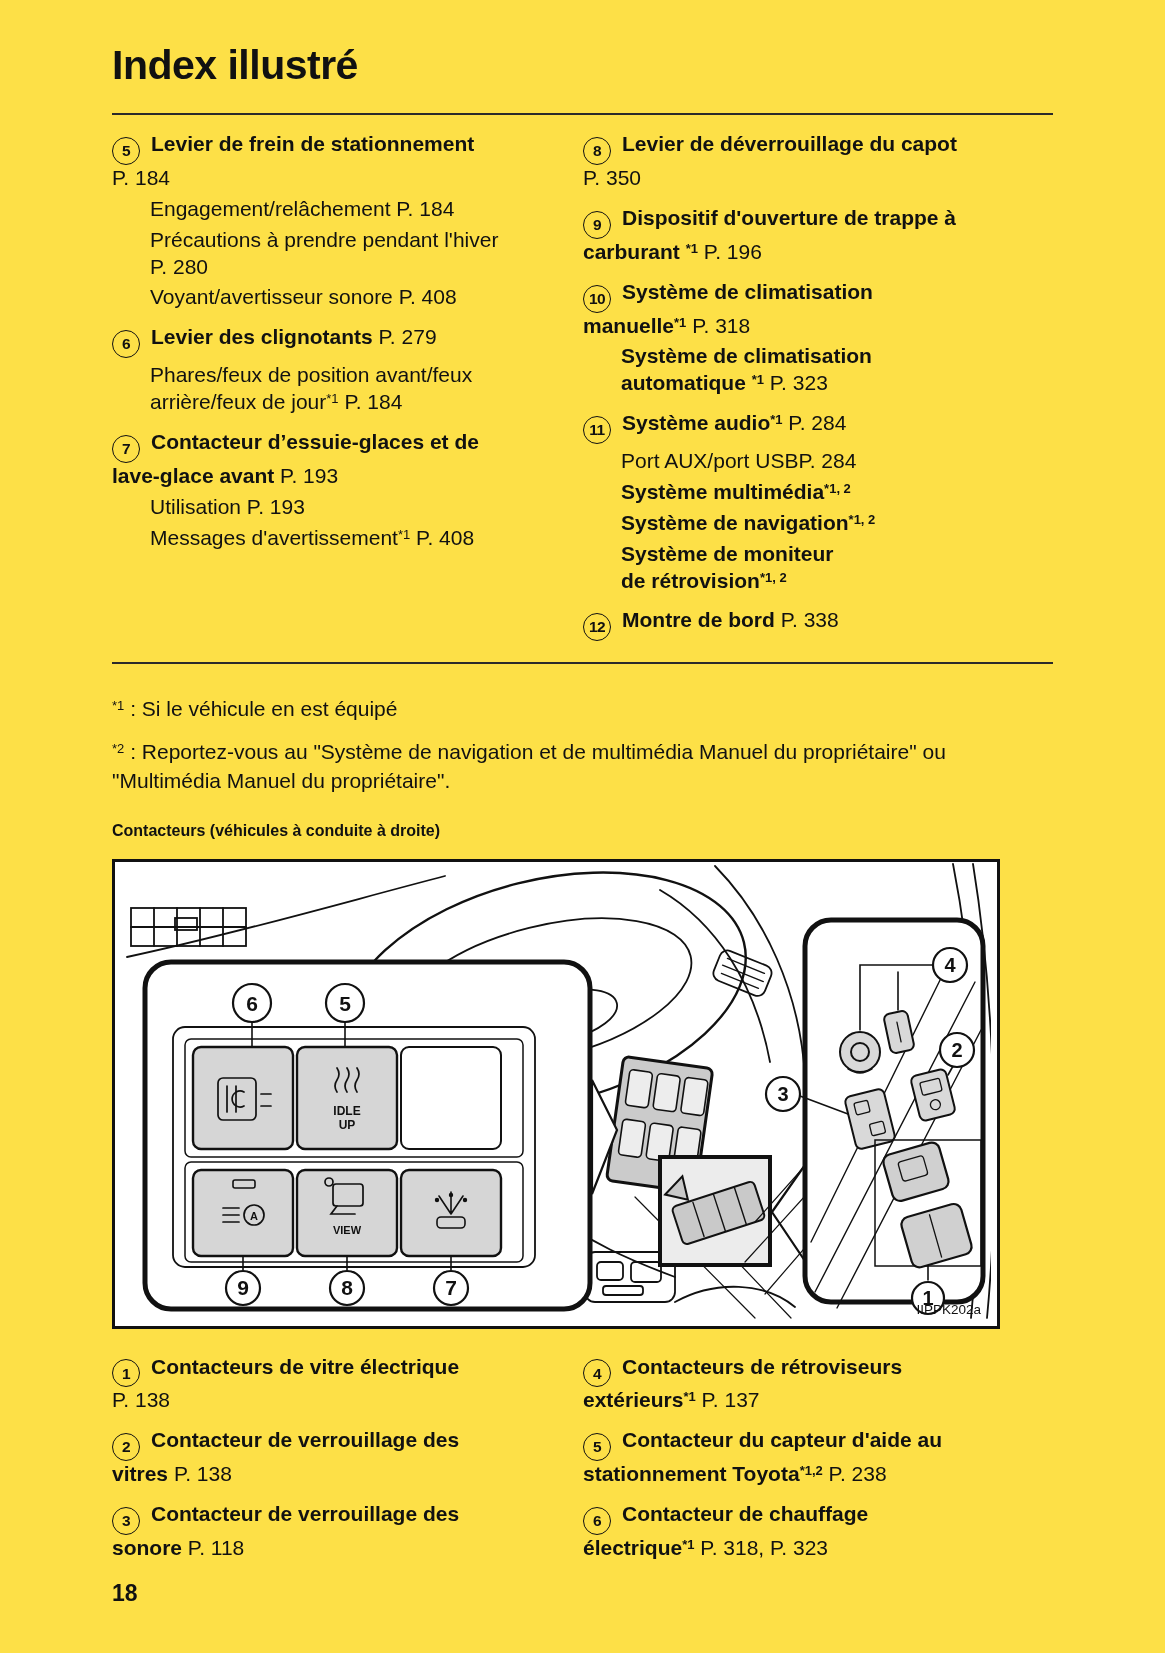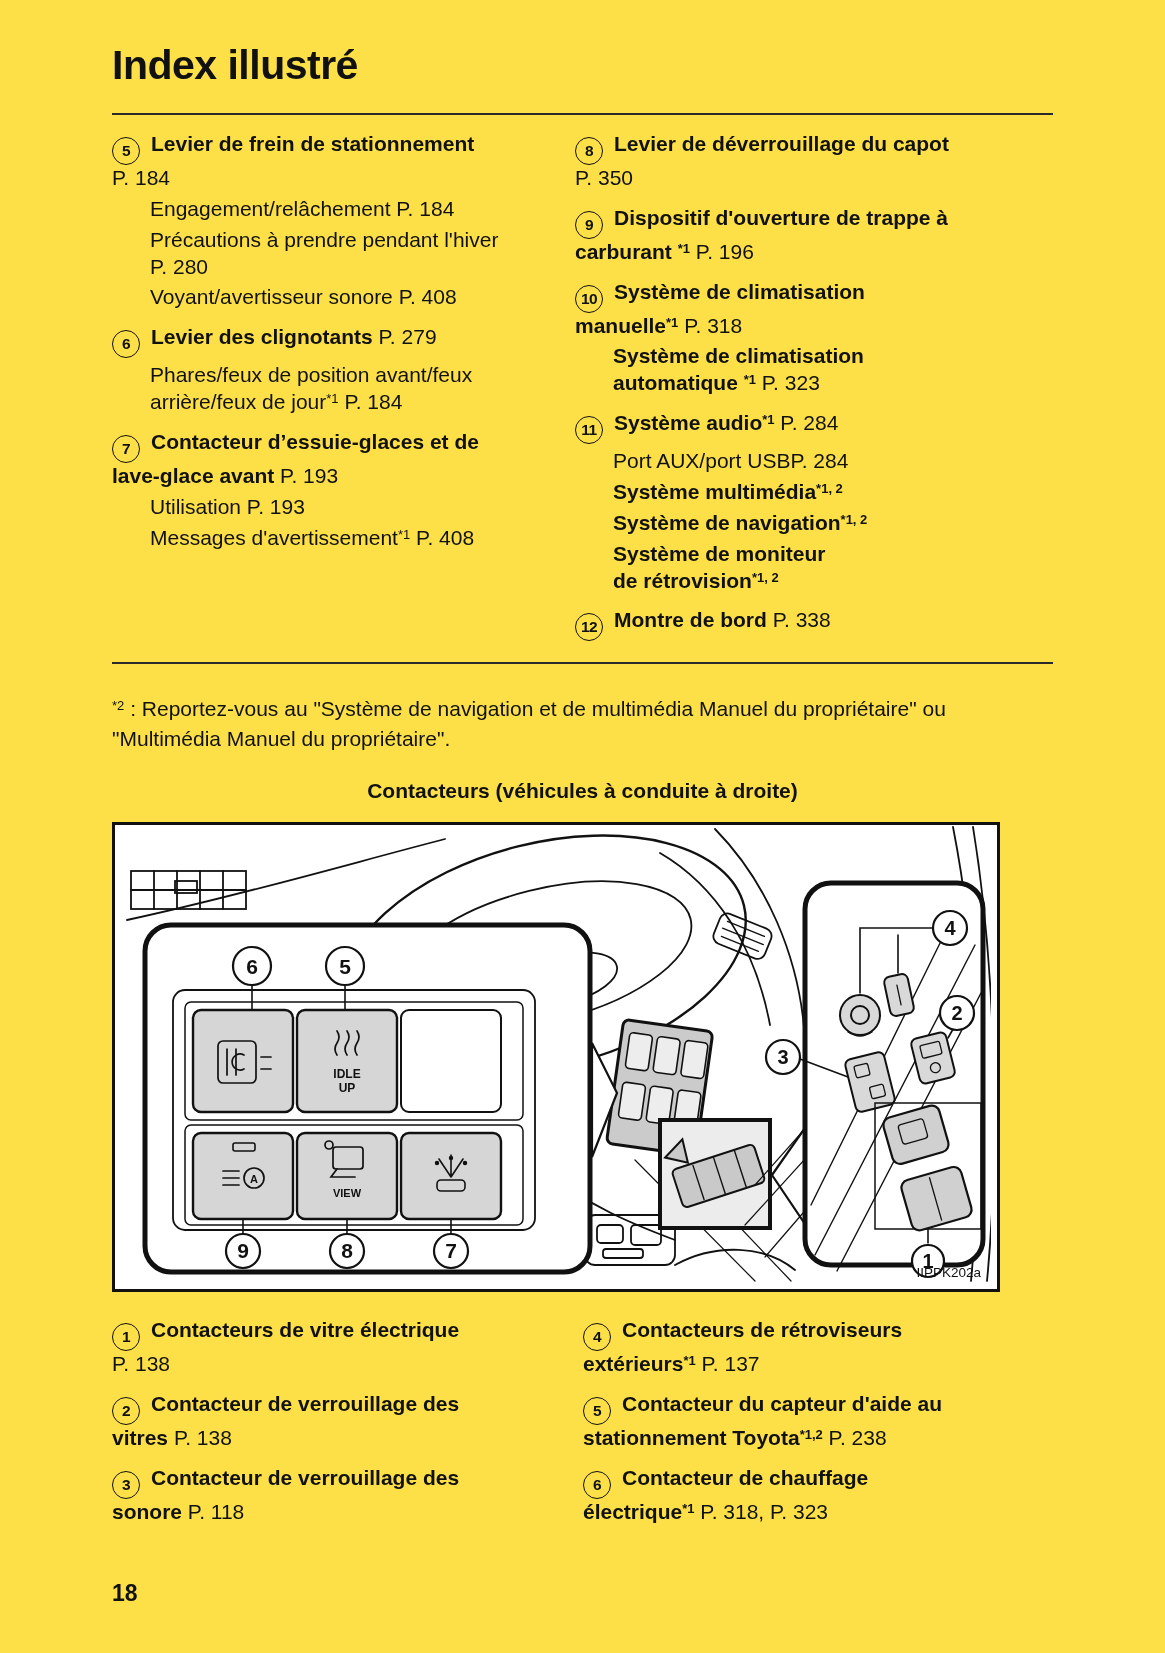--- a/index.html
+++ b/index.html
@@ -5,38 +5,38 @@
   html,body{margin:0;padding:0;background:#e8e8e8;}
   .page{
     width:1165px;height:1653px;background:#fde047;position:relative;overflow:hidden;
     font-family:"Liberation Sans","DejaVu Sans",sans-serif;color:#111;
     margin:0 auto;
   }
   .content{position:absolute;left:112px;top:0;width:941px;}
   .title{font-size:41px;font-weight:700;letter-spacing:-0.5px;margin:42px 0 0 0;}
   .index-top{
     border-top:2px solid #2a2a2a;border-bottom:2px solid #2a2a2a;
-    margin-top:24px;padding:16px 0 8px;display:flex;gap:5px;
+    margin-top:24px;padding:16px 0 8px;display:flex;gap:13px;
   }
   .col-l{width:458px;flex:none;}
   .col-r{width:470px;flex:none;}
   .entry{margin:0 0 13px 0;font-size:21px;}
   .entry p{margin:0;}
   .entry-body{line-height:1.28;}
   .entry-sub{padding-left:38px;line-height:1.28;margin-top:4px !important;}
   .cnum{
     display:inline-flex;width:26px;height:26px;border:1.8px solid #111;border-radius:50%;
     align-items:center;justify-content:center;font-weight:700;font-size:15.5px;
     margin-right:11px;vertical-align:-5px;letter-spacing:-0.5px;flex:none;
   }
   .b{font-weight:700;}
   sup{font-size:13px;line-height:0;vertical-align:6px;}
   .footnotes{margin-top:30px;font-size:21px;}
   .footnotes p{margin:0 0 13px 0;line-height:1.4;}
-  .subheading{font-size:21px;font-weight:700;margin:26px 0 19px 0;text-align:center;}
+  .subheading{font-size:16px;font-weight:700;margin:26px 0 19px 0;}
   .figure{width:882px;height:464px;border:3px solid #111;position:relative;background:#fff;}
   .figure svg{display:block;}
   .bottom-index{display:flex;gap:13px;margin-top:25px;}
   .pagenum{position:absolute;left:112px;bottom:46px;font-size:23px;font-weight:700;}
 </style>
 </head>
 <body>
 
 <div class="page">
   <div class="content">
@@ -79,20 +79,21 @@
             <p class="entry-sub"><span class="b">Système de navigation</span><sup class="b">*1, 2</sup></p>
             <p class="entry-sub"><span class="b">Système de moniteur</span><br><span class="b">de rétrovision</span><sup class="b">*1, 2</sup></p>
           </div>
           <div class="entry">
             <p class="entry-body"><span class="cnum">12</span><span class="b">Montre de bord</span><span> P. 338</span></p>
           </div>
         </div>
     </div>
 
     <div class="footnotes">
+      <p><sup>*1</sup><span> : Si le véhicule en est équipé</span></p>
       <p><sup>*2</sup><span> : Reportez-vous au "Système de navigation et de multimédia Manuel du propriétaire" ou</span><br><span>"Multimédia Manuel du propriétaire".</span></p>
     </div>
 
     <div class="subheading">Contacteurs (véhicules à conduite à droite)</div>
 
     <div class="figure">
       <svg width="876" height="458" viewBox="0 0 876 458">
         <g stroke="#111" fill="none" stroke-width="2" stroke-linecap="round">
 
           <g stroke-width="1.8">

